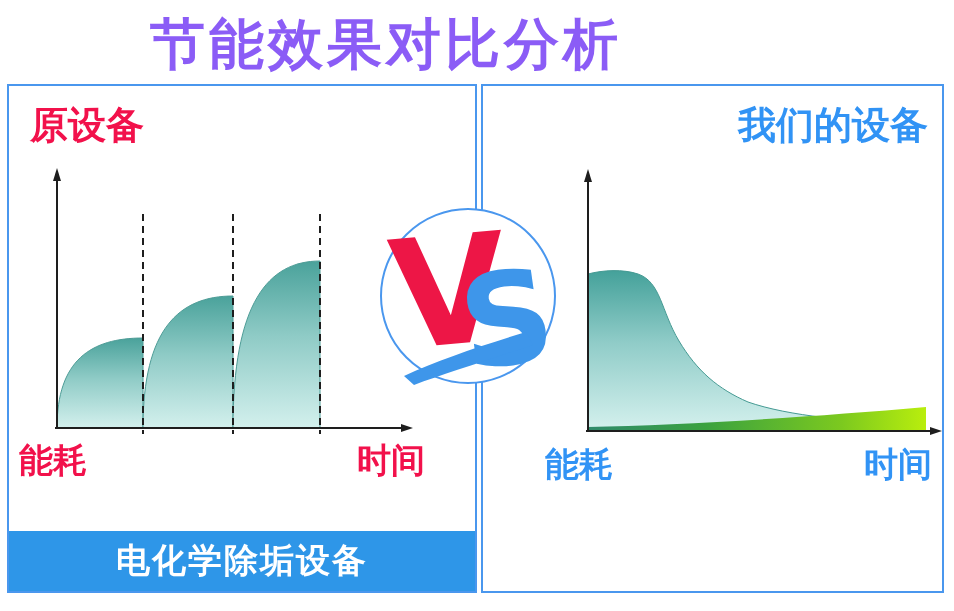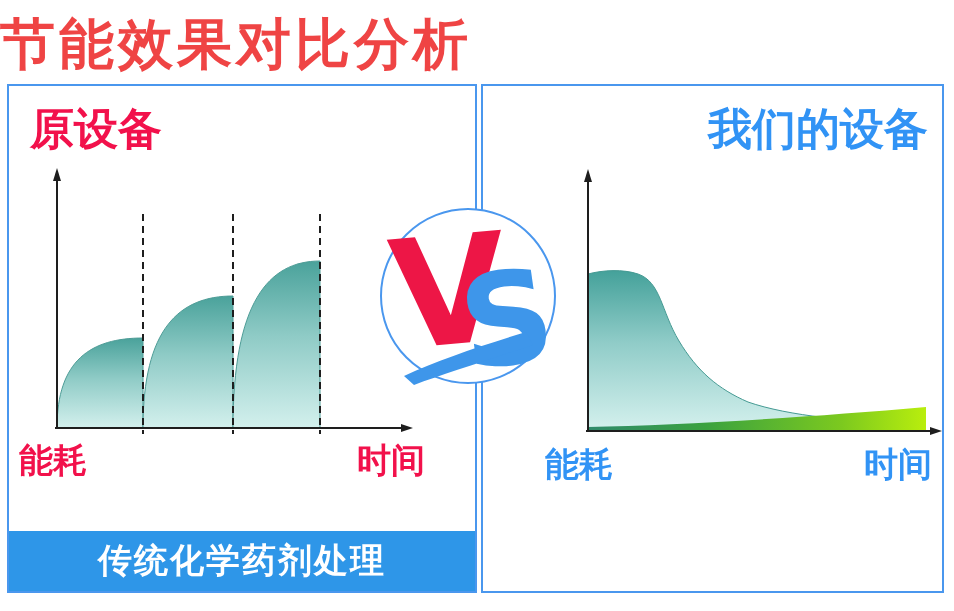--- a/index.html
+++ b/index.html
@@ -1,24 +1,24 @@
 <!DOCTYPE html>
 <html><head>
 <meta charset="utf-8">
 <style>
   html,body{margin:0;padding:0;background:#ffffff;}
   body{width:954px;height:611px;position:relative;overflow:hidden;
        font-family:"Liberation Sans","DejaVu Sans",sans-serif;}
-  .page-title{position:absolute;left:0;top:8px;width:772px;
-       font-size:55px;font-weight:bold;letter-spacing:4px;color:#ef4444;}
+  .page-title{position:absolute;left:0;top:8px;width:772px;text-align:center;
+       font-size:55px;font-weight:bold;letter-spacing:4px;color:#8b5cf6;}
   .panel{position:absolute;top:84px;height:509px;background:#ffffff;
        border:2px solid #4a97ee;box-sizing:border-box;}
   .panel.left{left:7px;width:470px;}
   .panel.right{left:481px;width:463px;}
-  .device-label{position:absolute;font-size:44px;font-weight:bold;white-space:nowrap;}
+  .device-label{position:absolute;font-size:38px;font-weight:bold;white-space:nowrap;}
   .device-label.red{left:21px;top:14px;color:#f2114b;}
   .device-label.blue{right:14px;top:14px;color:#3193f5;text-align:right;font-family:Liberation Serif, serif;}
   .chart-svg{position:absolute;left:0;top:0;}
   .axis-label{position:absolute;font-size:34px;font-weight:bold;white-space:nowrap;text-align:center;}
   .panel.left .axis-label{color:#f2114b;}
   .panel.right .axis-label{color:#3193f5;}
   .y-lab-l{left:10px;top:352px;}
   .x-lab-l{left:348px;top:352px;}
   .y-lab-r{left:62px;top:356px;}
   .x-lab-r{right:10px;top:356px;}
@@ -54,21 +54,21 @@
     <line x1="311" y1="128" x2="311" y2="348" stroke="#1e1e1e" stroke-width="2" stroke-dasharray="7 5"></line>
 
     <line x1="48" y1="342" x2="48" y2="92" stroke="#1e1e1e" stroke-width="2"></line>
     <polygon points="44,95 48,82 52,95" fill="#1e1e1e"></polygon>
     <line x1="46" y1="342" x2="394" y2="342" stroke="#1e1e1e" stroke-width="2"></line>
     <polygon points="392,338 404,342 392,346" fill="#1e1e1e"></polygon>
   </svg>
 
   <div class="axis-label y-lab-l">能耗</div>
   <div class="axis-label x-lab-l">时间</div>
-  <div class="caption">传统化学药剂处理</div>
+  <div class="caption">电化学除垢设备</div>
 </section>
 
 <section class="panel right">
   <div class="device-label blue">我们的设备</div>
 
   <svg class="chart-svg" width="459" height="448" viewBox="0 0 459 448">
     <defs>
       <linearGradient id="tealGradR" x1="0" y1="0" x2="0" y2="1">
         <stop offset="0" stop-color="#44a19a"></stop>
         <stop offset="0.45" stop-color="#90ccc8"></stop>

